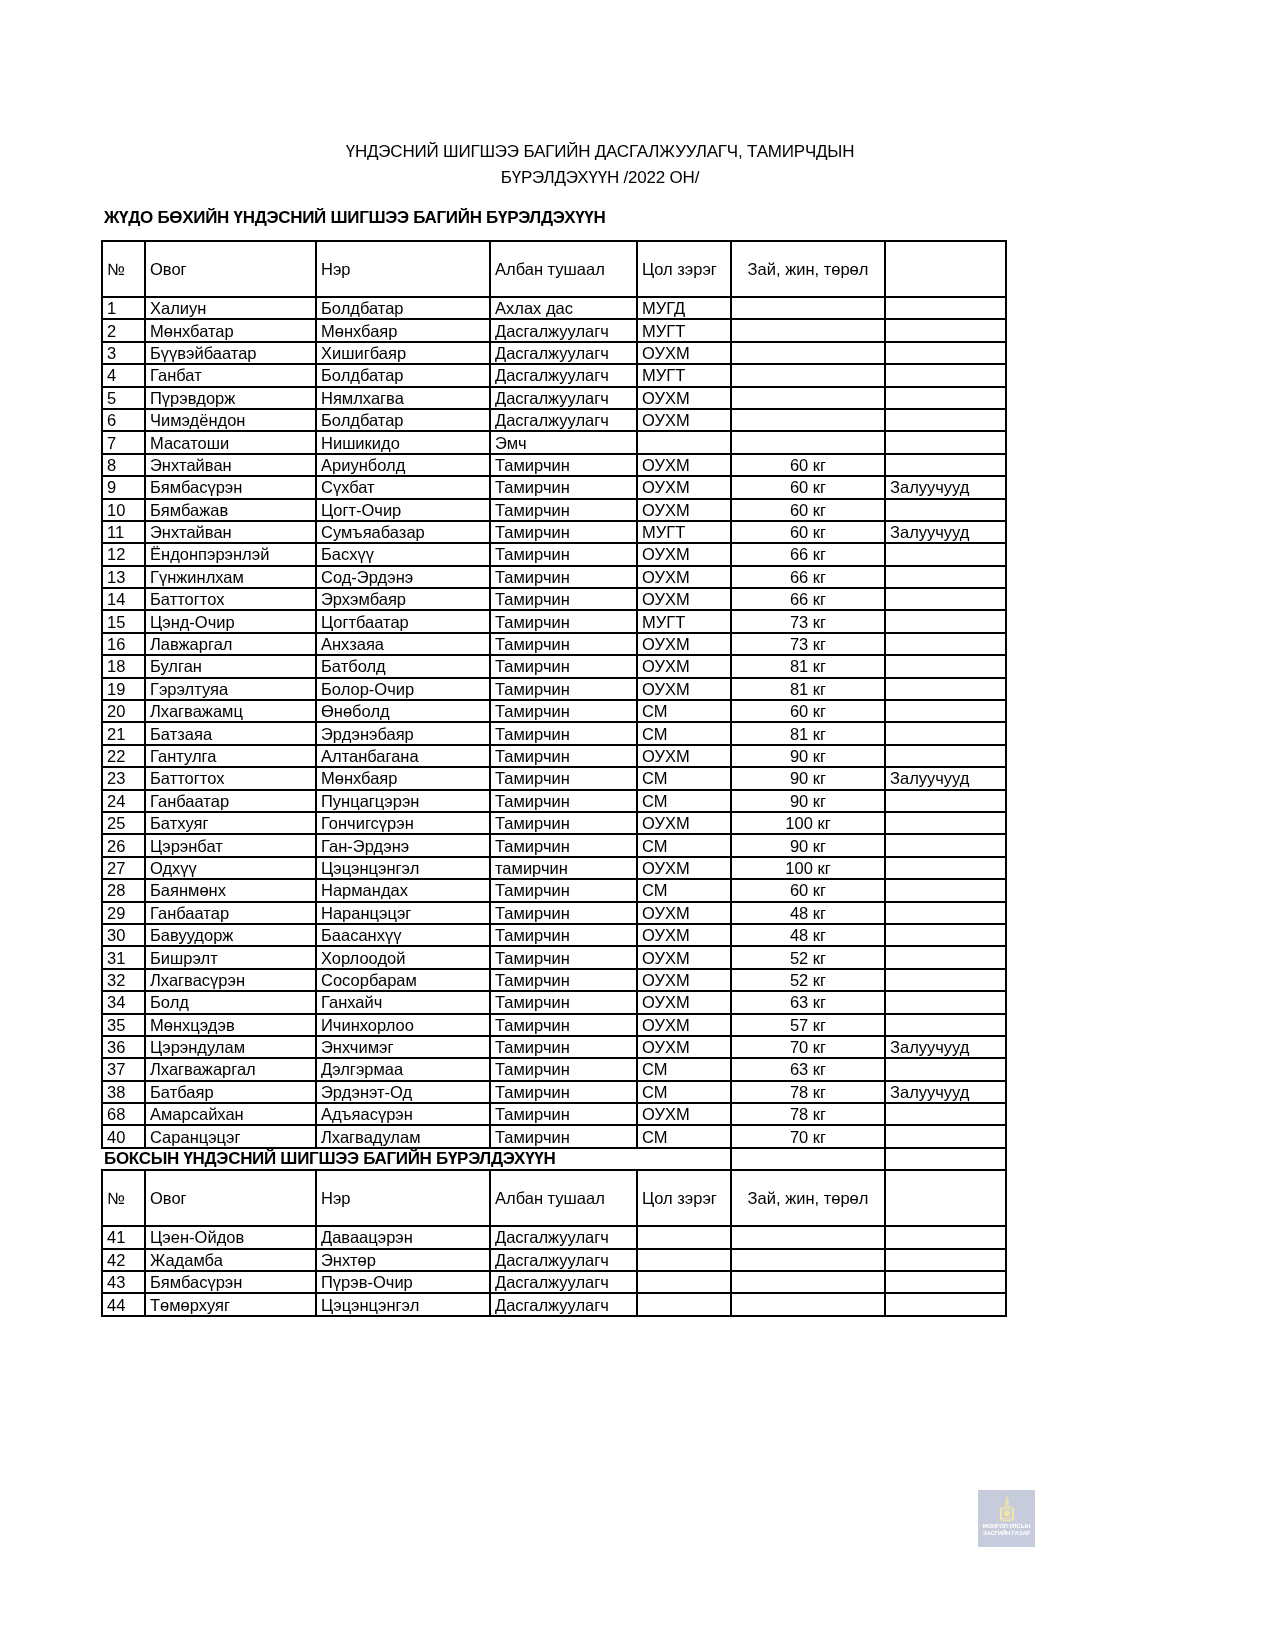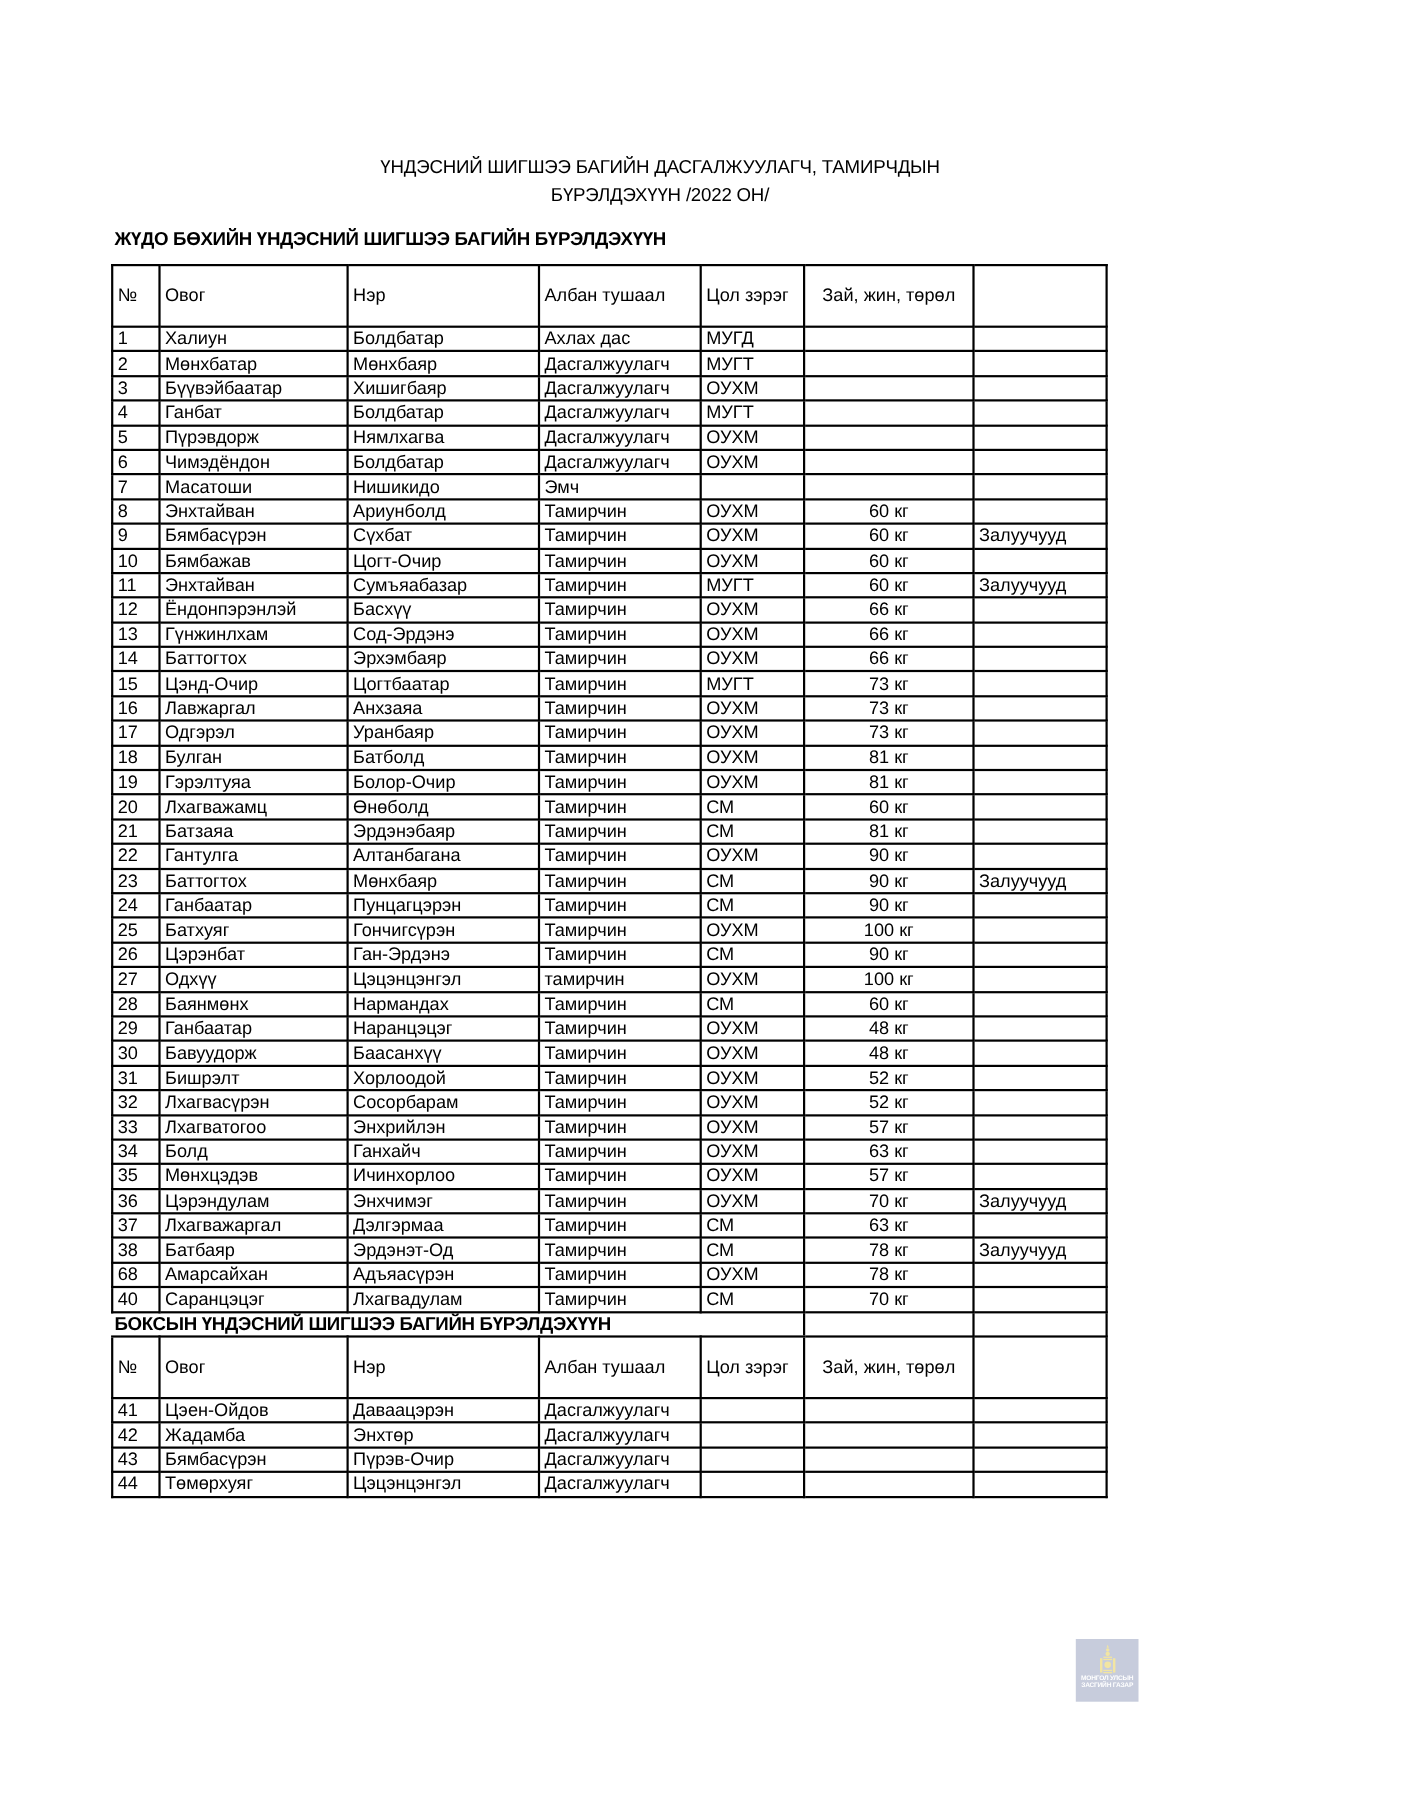--- a/index.html
+++ b/index.html
@@ -195,29 +195,20 @@
       <tr>
         <td>16</td>
         <td>Лавжаргал</td>
         <td>Анхзаяа</td>
         <td>Тамирчин</td>
         <td>ОУХМ</td>
         <td class="weight">73 кг</td>
         <td class="note"></td>
       </tr>
       <tr>
-        <td>17</td>
-        <td>Одгэрэл</td>
-        <td>Уранбаяр</td>
-        <td>Тамирчин</td>
-        <td>ОУХМ</td>
-        <td class="weight">73 кг</td>
-        <td class="note"></td>
-      </tr>
-      <tr>
         <td>18</td>
         <td>Булган</td>
         <td>Батболд</td>
         <td>Тамирчин</td>
         <td>ОУХМ</td>
         <td class="weight">81 кг</td>
         <td class="note"></td>
       </tr>
       <tr>
         <td>19</td>
@@ -336,29 +327,20 @@
         <td class="weight">52 кг</td>
         <td class="note"></td>
       </tr>
       <tr>
         <td>32</td>
         <td>Лхагвасүрэн</td>
         <td>Сосорбарам</td>
         <td>Тамирчин</td>
         <td>ОУХМ</td>
         <td class="weight">52 кг</td>
-        <td class="note"></td>
-      </tr>
-      <tr>
-        <td>33</td>
-        <td>Лхагватогоо</td>
-        <td>Энхрийлэн</td>
-        <td>Тамирчин</td>
-        <td>ОУХМ</td>
-        <td class="weight">57 кг</td>
         <td class="note"></td>
       </tr>
       <tr>
         <td>34</td>
         <td>Болд</td>
         <td>Ганхайч</td>
         <td>Тамирчин</td>
         <td>ОУХМ</td>
         <td class="weight">63 кг</td>
         <td class="note"></td>

